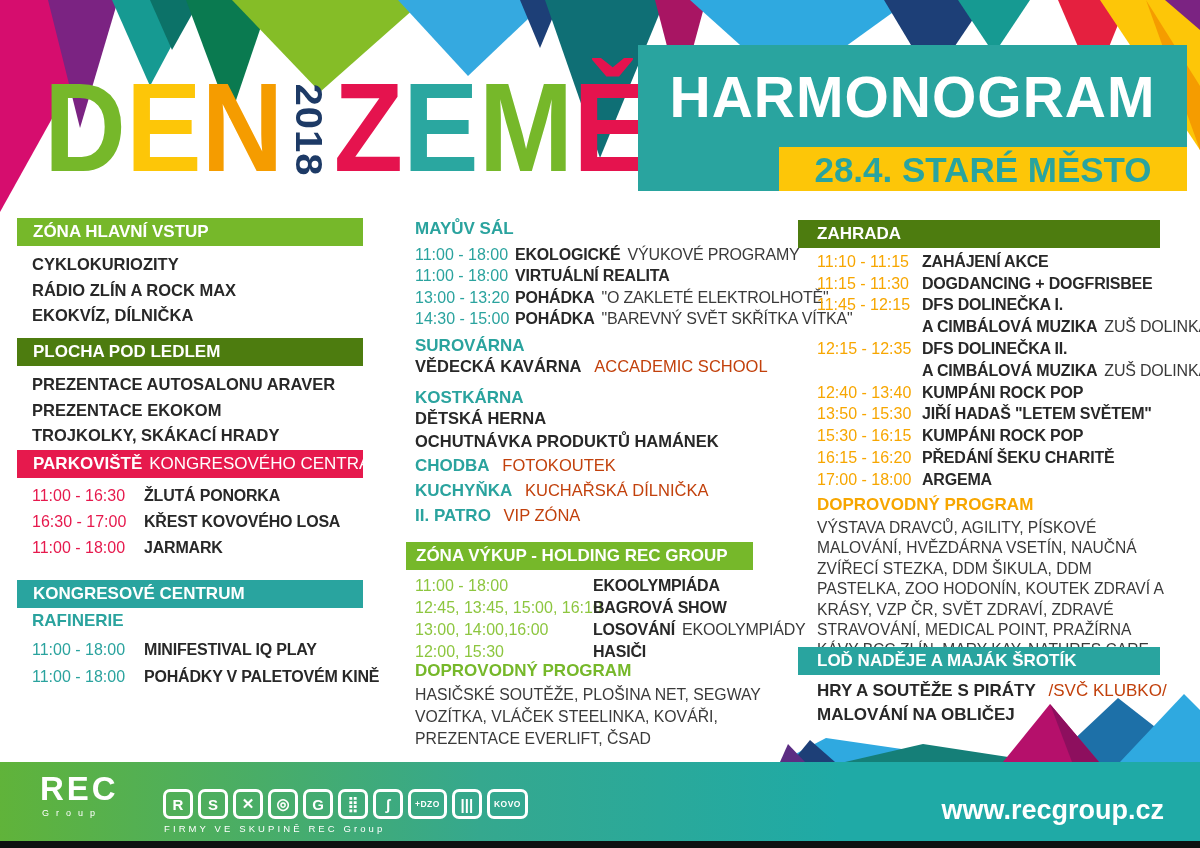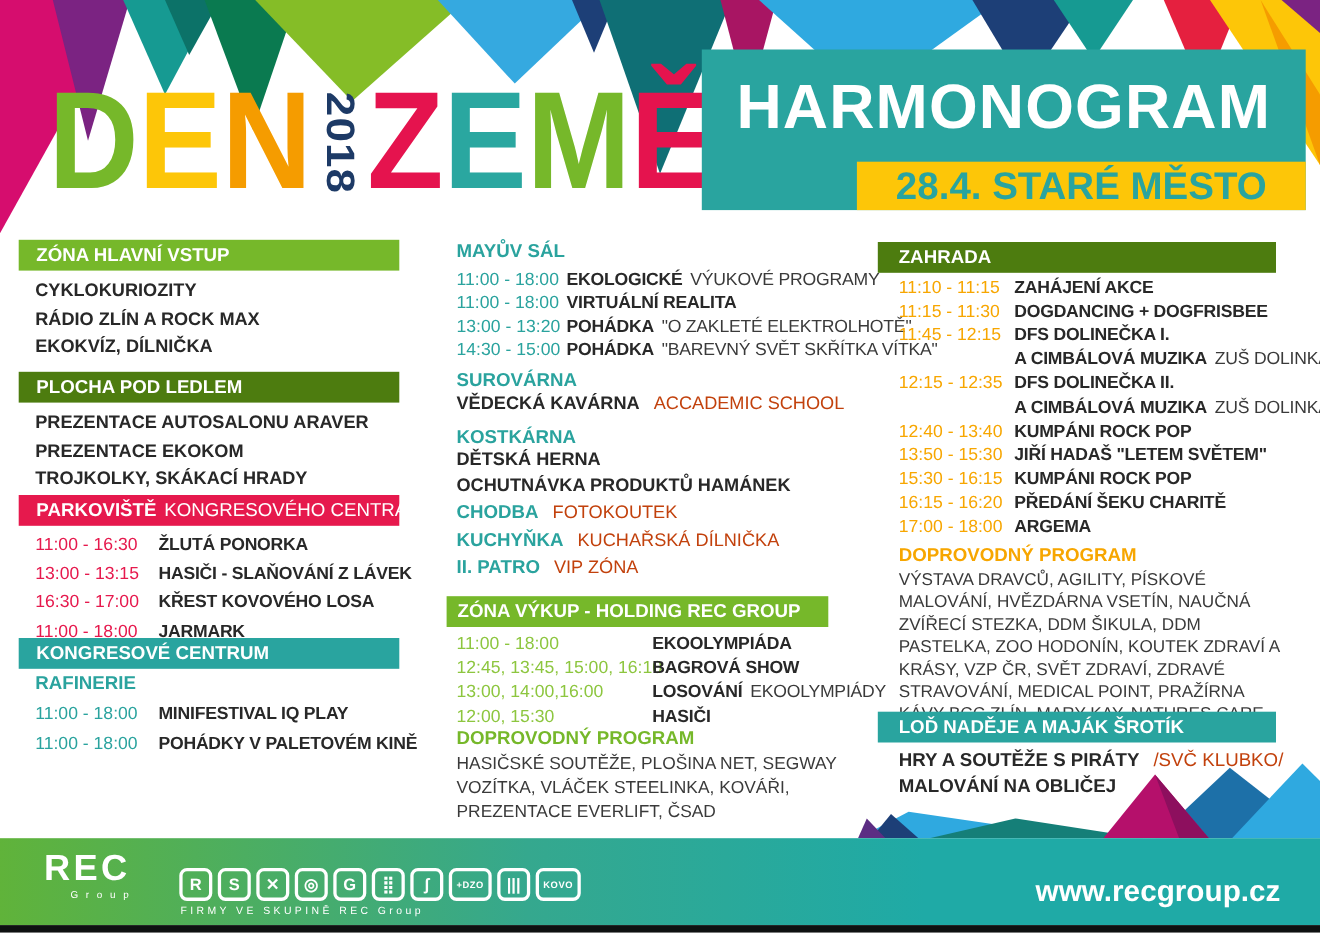--- a/index.html
+++ b/index.html
@@ -56,21 +56,21 @@
 
   .para{position:absolute;font-weight:normal;color:#3a3a3a;}
   .para.p2{font-size:15.8px;line-height:22px;}
   .para.p3{font-size:15.6px;line-height:20.4px;}
 
   
   .footer{position:absolute;left:0;top:762px;width:1200px;height:79px;
           background:linear-gradient(90deg,#60b33a 0%,#35a88e 40%,#1faaa6 70%,#1faaa6 100%);}
   .brand{position:absolute;left:40px;top:10px;color:#fff;}
   .brand-name{font-size:33px;font-weight:bold;letter-spacing:3px;line-height:33px;}
-  .brand-sub{font-size:9px;letter-spacing:7px;margin-top:3px;padding-left:2px;margin-left:22px;}
+  .brand-sub{font-size:9px;letter-spacing:7px;margin-top:3px;padding-left:2px;}
   .tiles{position:absolute;left:163px;top:27px;display:flex;gap:5px;align-items:center;}
   .tile{border:3px solid #fff;border-radius:7px;width:30px;height:30px;box-sizing:border-box;
         display:flex;align-items:center;justify-content:center;color:#fff;font-weight:bold;font-size:15px;}
   .tile.wide{width:auto;min-width:30px;padding:0 4px;font-size:8.5px;letter-spacing:.5px;}
   .firms{position:absolute;left:164px;top:61px;font-size:9.5px;letter-spacing:3.1px;color:#fff;white-space:nowrap;}
   .site{position:absolute;right:36px;top:33px;font-size:27px;font-weight:bold;color:#fff;}
   .bottom-strip{position:absolute;left:0;top:841px;width:1200px;height:7px;background:#0e1111;}
 </style>
 </head>
 <body>
@@ -146,24 +146,20 @@
 
   <div class="bar bg-red" style="left:17px;top:450px;width:346px">
     <span>PARKOVIŠTĚ</span><span class="light">KONGRESOVÉHO CENTRA</span>
   </div>
   <div class="sched rh26 tw112 t-red" style="left:32px;top:483px;width:332px">
     <div class="row">
       <span class="time">11:00 - 16:30</span>
       <span class="ev">ŽLUTÁ PONORKA</span>
     </div>
     <div class="row">
-      <span class="time">13:00 - 13:15</span>
-      <span class="ev">HASIČI - SLAŇOVÁNÍ Z LÁVEK</span>
-    </div>
-    <div class="row">
       <span class="time">16:30 - 17:00</span>
       <span class="ev">KŘEST KOVOVÉHO LOSA</span>
     </div>
     <div class="row">
       <span class="time">11:00 - 18:00</span>
       <span class="ev">JARMARK</span>
     </div>
   </div>
 
   <div class="bar bg-teal" style="left:17px;top:580px;width:346px">

